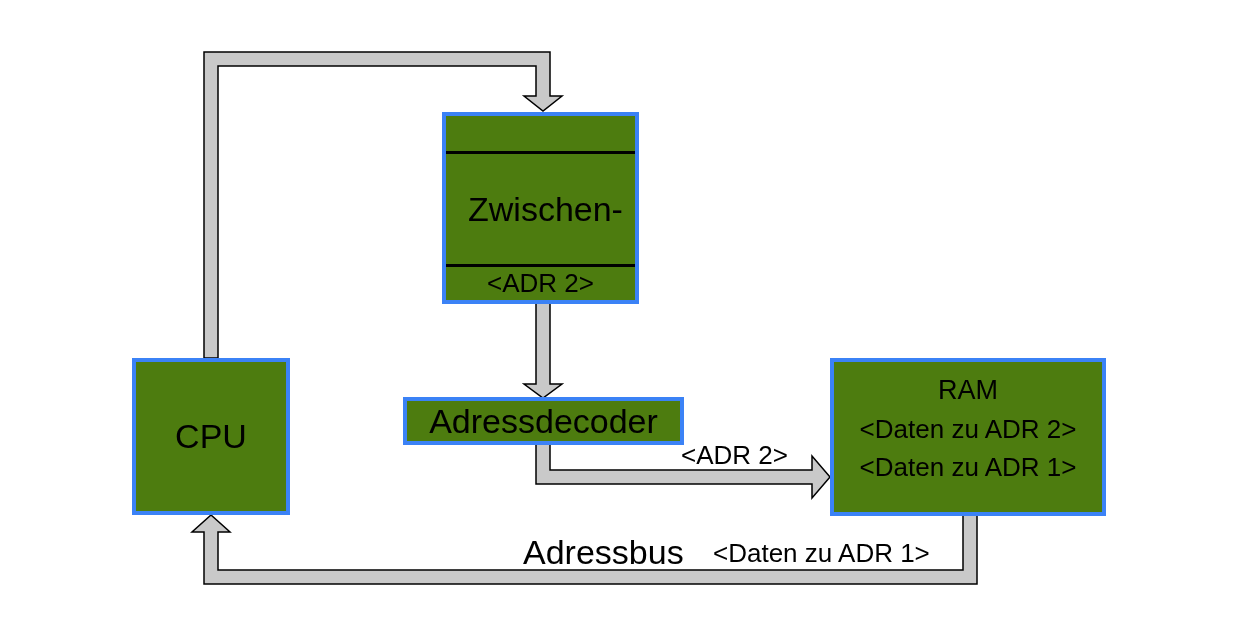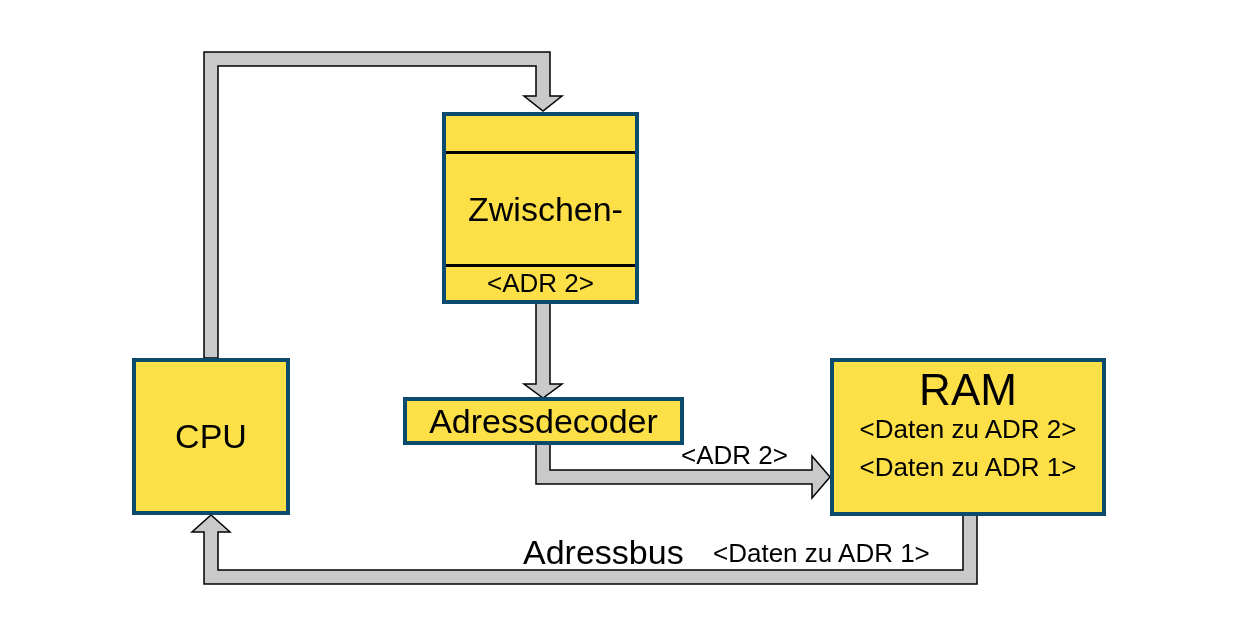--- a/index.html
+++ b/index.html
@@ -23,22 +23,22 @@
     z-index: 1;
   }
   .bus-layer polygon {
     stroke: #000000;
     stroke-width: 1.5;
     stroke-linejoin: miter;
   }
   .box {
     position: absolute;
     box-sizing: border-box;
-    background: #fde047;
-    border: 4px solid #0c4a6e;
+    background: #4d7c0f;
+    border: 4px solid #3b82f6;
     z-index: 2;
     color: #000000;
   }
   .box-cpu {
     left: 132px; top: 358px;
     width: 158px; height: 157px;
     display: flex; align-items: center; justify-content: center;
     font-size: 34px;
   }
   .box-buffer {
@@ -69,21 +69,21 @@
     display: flex; align-items: center; justify-content: center;
     font-size: 34px;
   }
   .box-ram {
     left: 830px; top: 358px;
     width: 276px; height: 158px;
     text-align: center;
     padding-top: 8px;
   }
   .ram-title {
-    font-size: 44px;
+    font-size: 27px;
     line-height: 40px;
   }
   .ram-line {
     font-size: 26px;
     line-height: 38px;
   }
   .float-label {
     position: absolute;
     z-index: 3;
     color: #000000;

